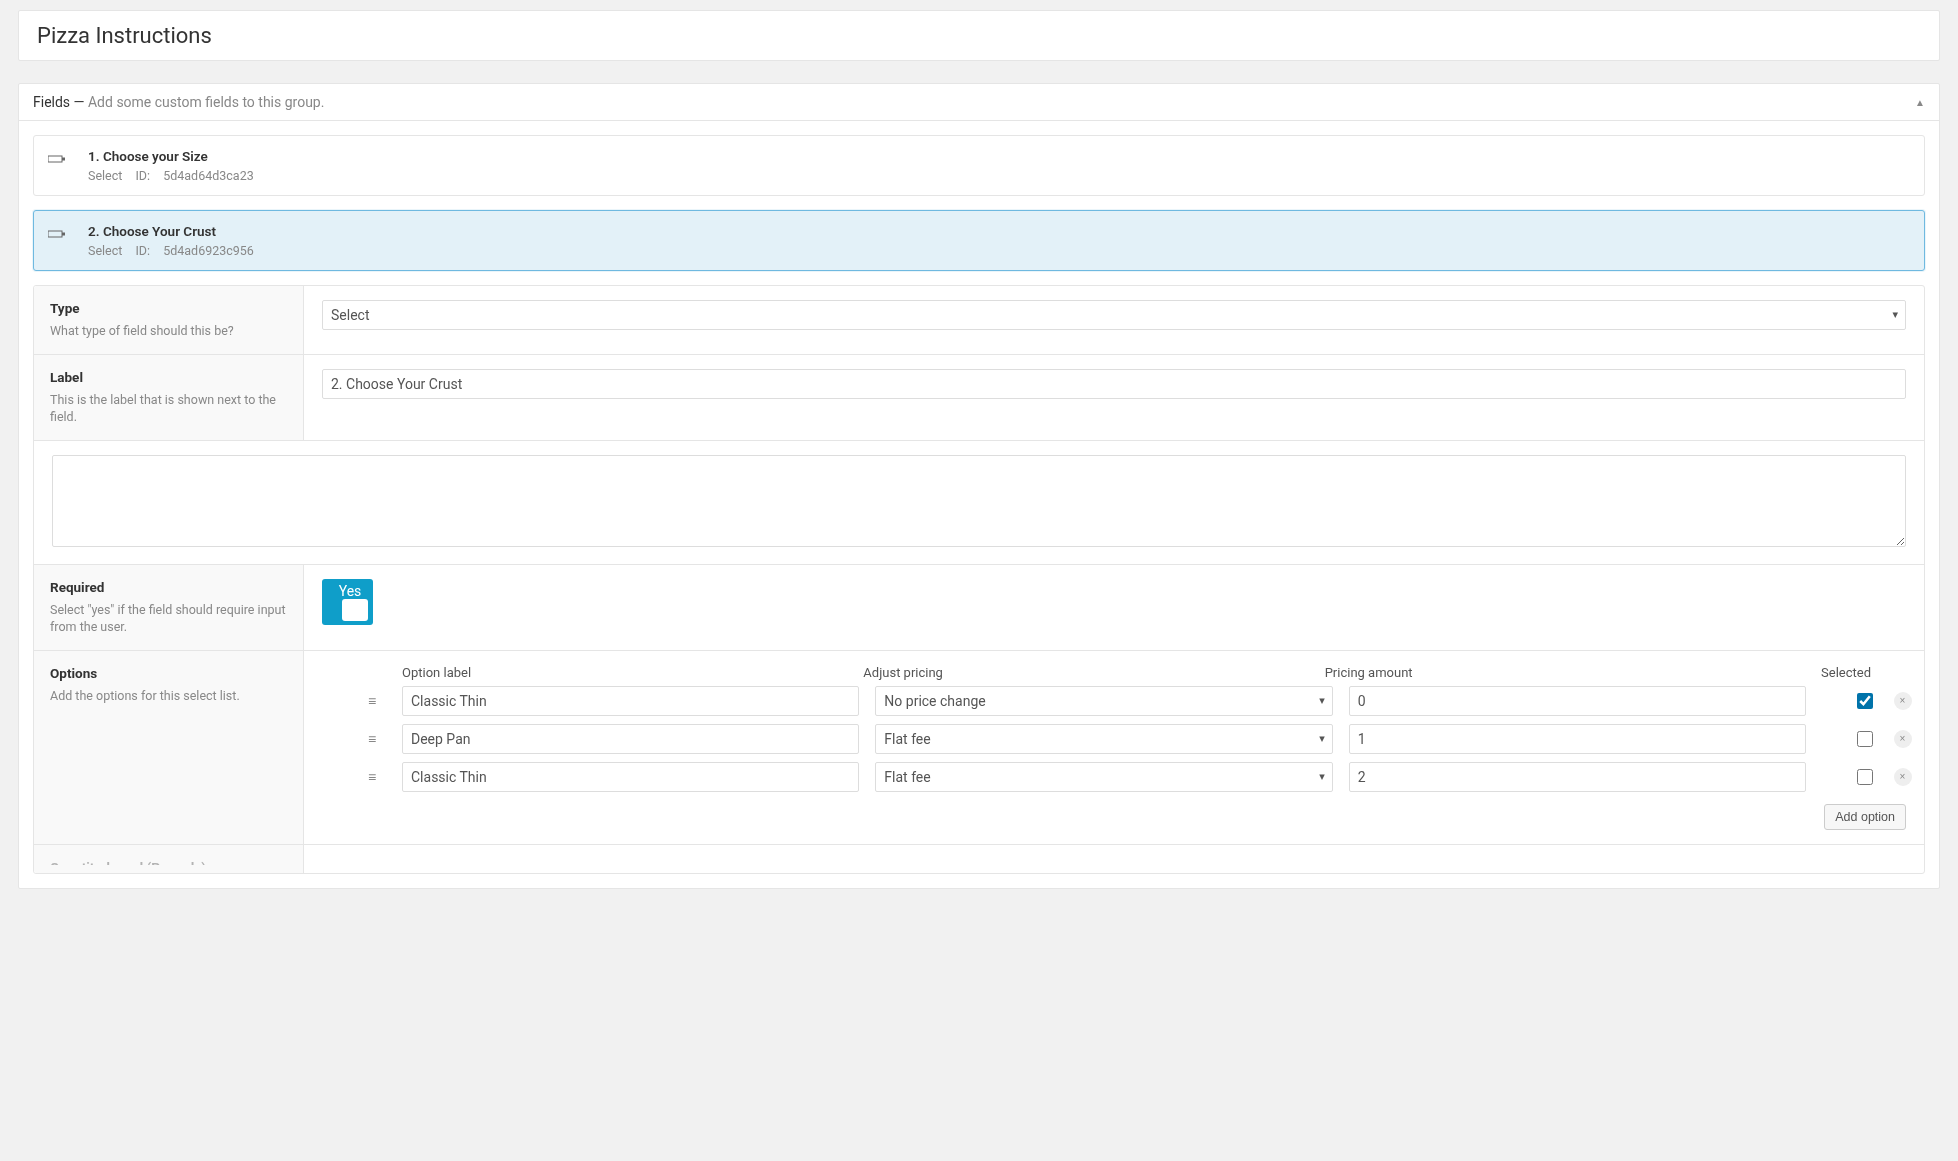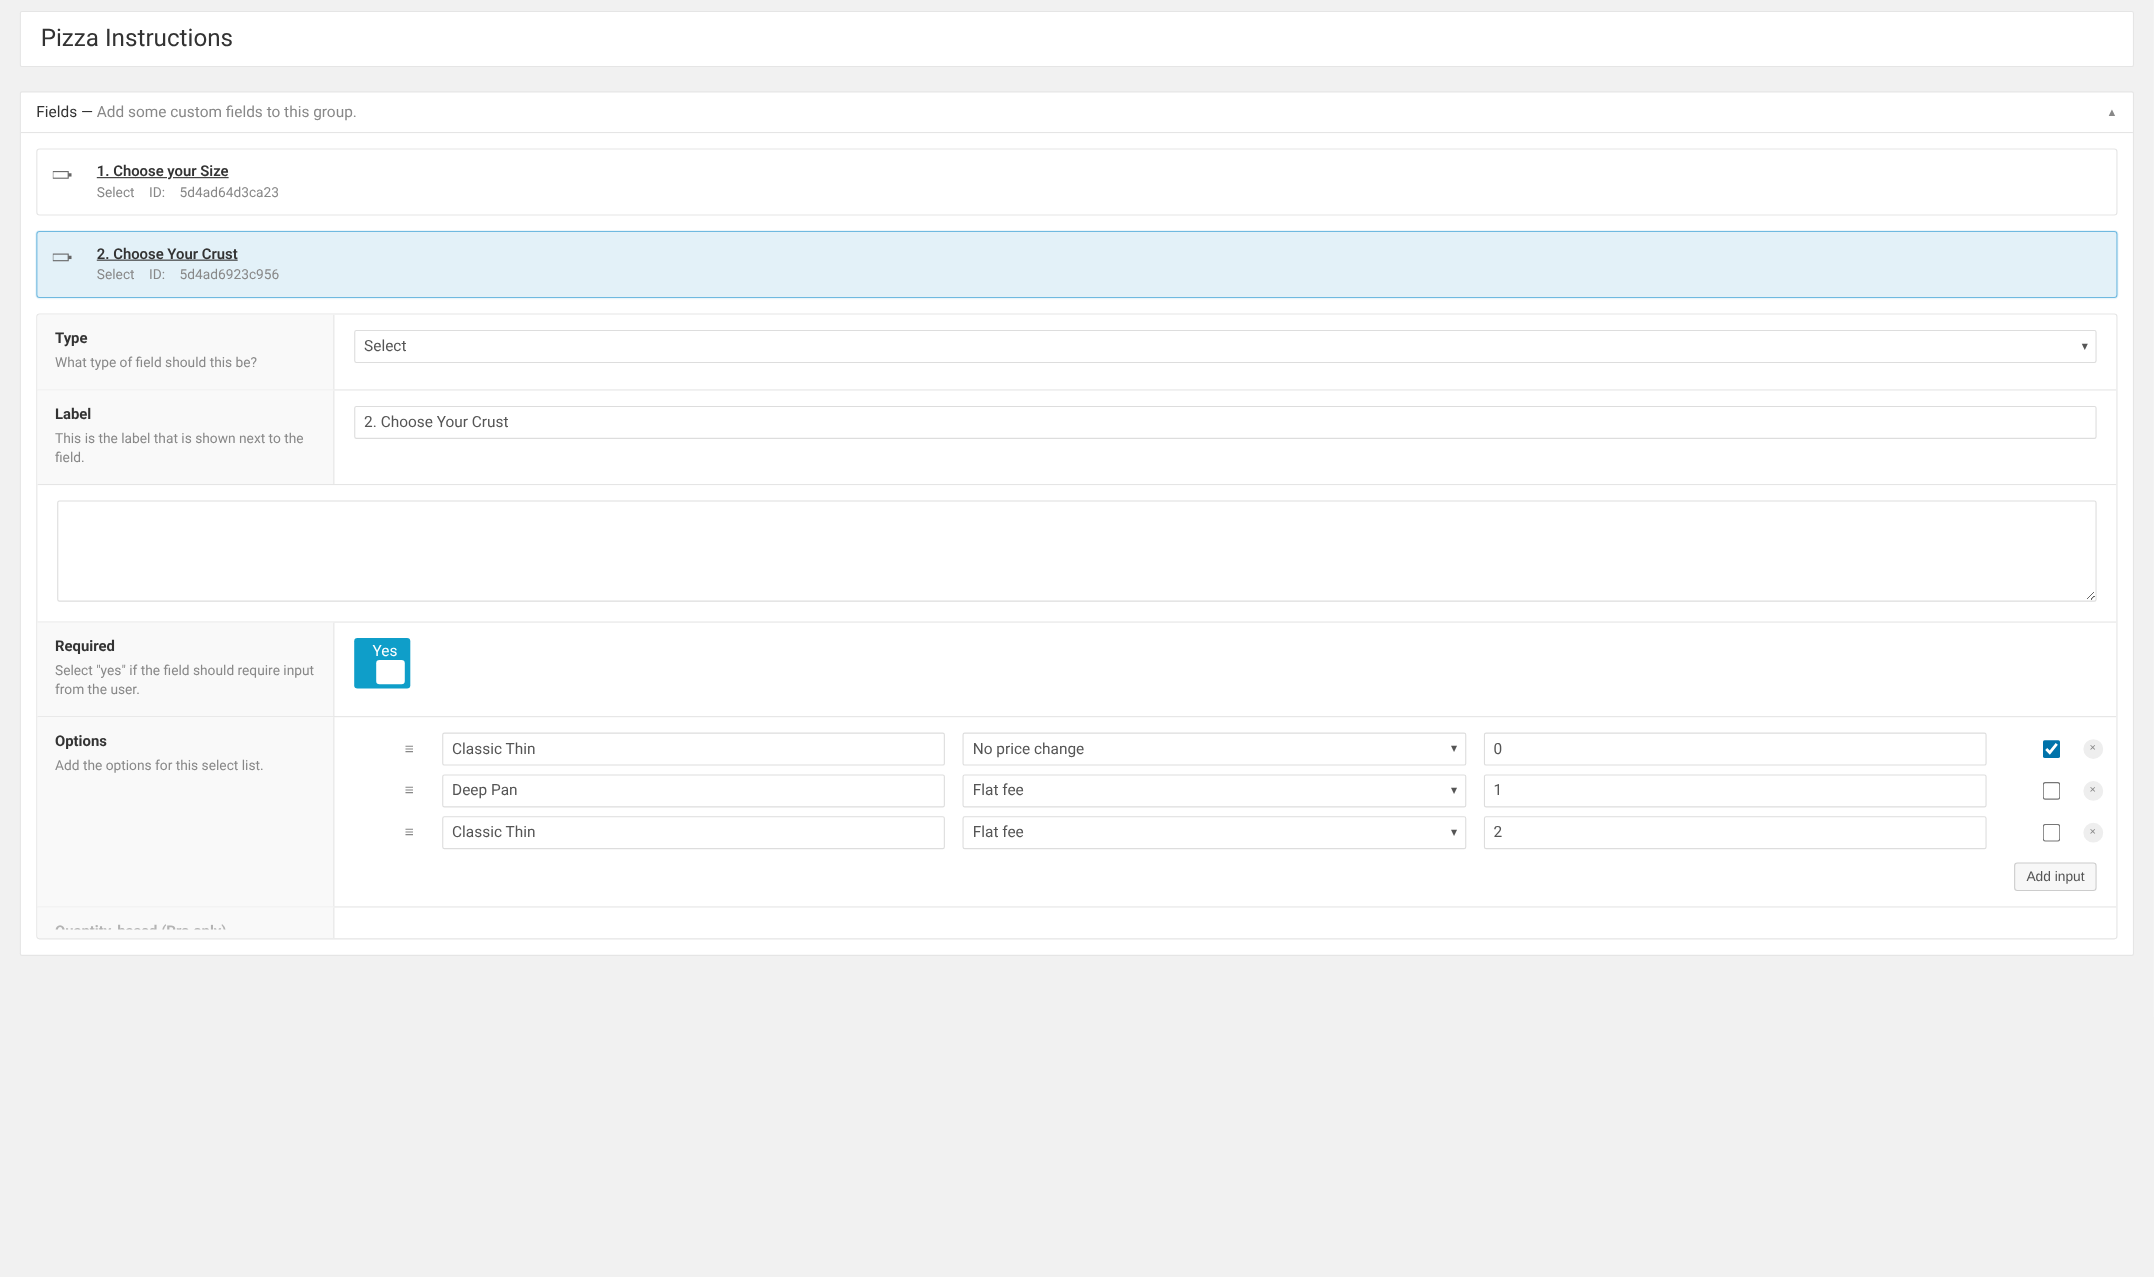--- a/index.html
+++ b/index.html
@@ -63,21 +63,21 @@
     background: #e3f1f8;
     box-shadow: 0 0 0 1px rgba(111,185,224,0.15);
   }
   .field-card .drag-icon {
     width: 22px;
     margin-right: 18px;
     margin-top: 6px;
     color: #666;
     font-size: 11px;
   }
-  .field-card .field-title { font-weight: 600; font-size: 13.5px; color: #333; text-decoration: underline; }
+  .field-card .field-title { font-weight: 600; font-size: 13.5px; color: #333; }
   .field-card .field-meta { margin-top: 4px; color: #888; font-size: 12.5px; text-align: right; }
   .field-card .field-meta span + span { margin-left: 10px; }
 
   
   .settings-table {
     border: 1px solid #e5e5e5;
     border-radius: 3px;
     overflow: hidden;
   }
   .settings-row {
@@ -280,20 +280,27 @@
         </div>
       </div>
 
       <div class="settings-row">
         <div class="settings-label-cell">
           <div class="lab">Options</div>
           <div class="desc">Add the options for this select list.</div>
         </div>
         <div class="settings-control-cell">
 
+          <div class="opts-header2">
+            <div></div>
+            <div>Option label</div>
+            <div>Adjust pricing</div>
+            <div>Pricing amount</div>
+            <div style="text-align:center;">Selected</div>
+          </div>
 
           <div class="opts-table" style="margin-left:36px;">
 
           <div class="opts-row">
                 <div class="hamburger">≡</div>
                 <div><input type="text" class="full" value="Classic Thin" style=""></div>
                 <div>
                   <div class="select-wrap"><select class="full"><option>No price change</option></select></div>
                 </div>
                 <div><input type="text" class="full" value="0" style=""></div>
@@ -322,21 +329,21 @@
                 </div>
                 <div><input type="text" class="full" value="2" style=""></div>
                 <div class="sel-cell">
                   <input type="checkbox" class="chk" style="">
                   <button type="button" class="remove-btn">×</button>
                 </div>
               </div>
             </div>
 
           <div class="opts-actions">
-            <button class="btn-secondary">Add input</button>
+            <button class="btn-secondary">Add option</button>
           </div>
 
         </div>
       </div>
 
       <div class="settings-row" style="border-bottom:none;">
         <div class="settings-label-cell" style="padding-bottom:2px; padding-top:14px;">
           <div class="lab" style="opacity:0.35; overflow:hidden; height:6px; white-space:nowrap;">Quantity-based (Pro only)</div>
         </div>
         <div class="settings-control-cell"></div>

